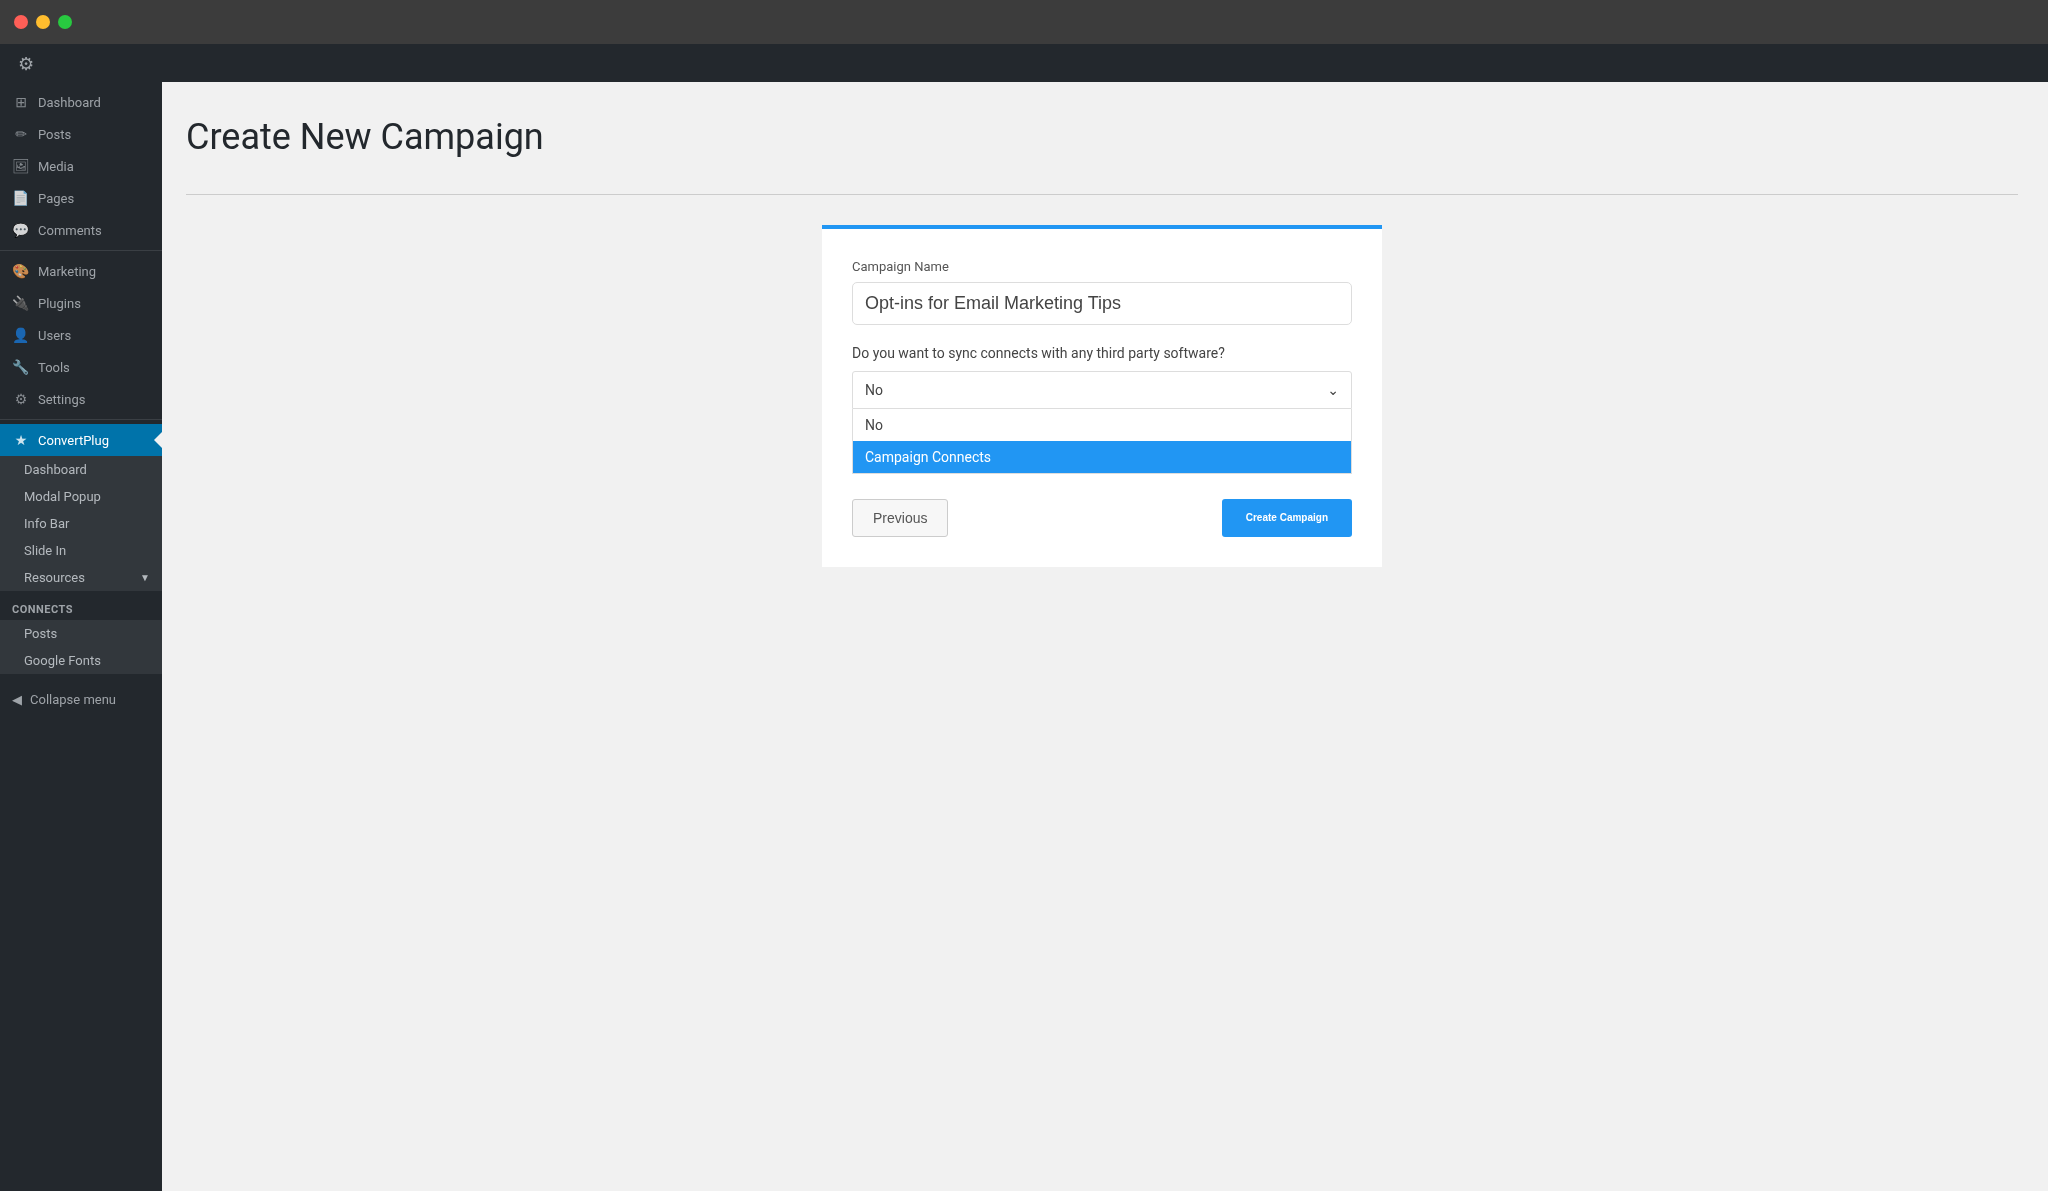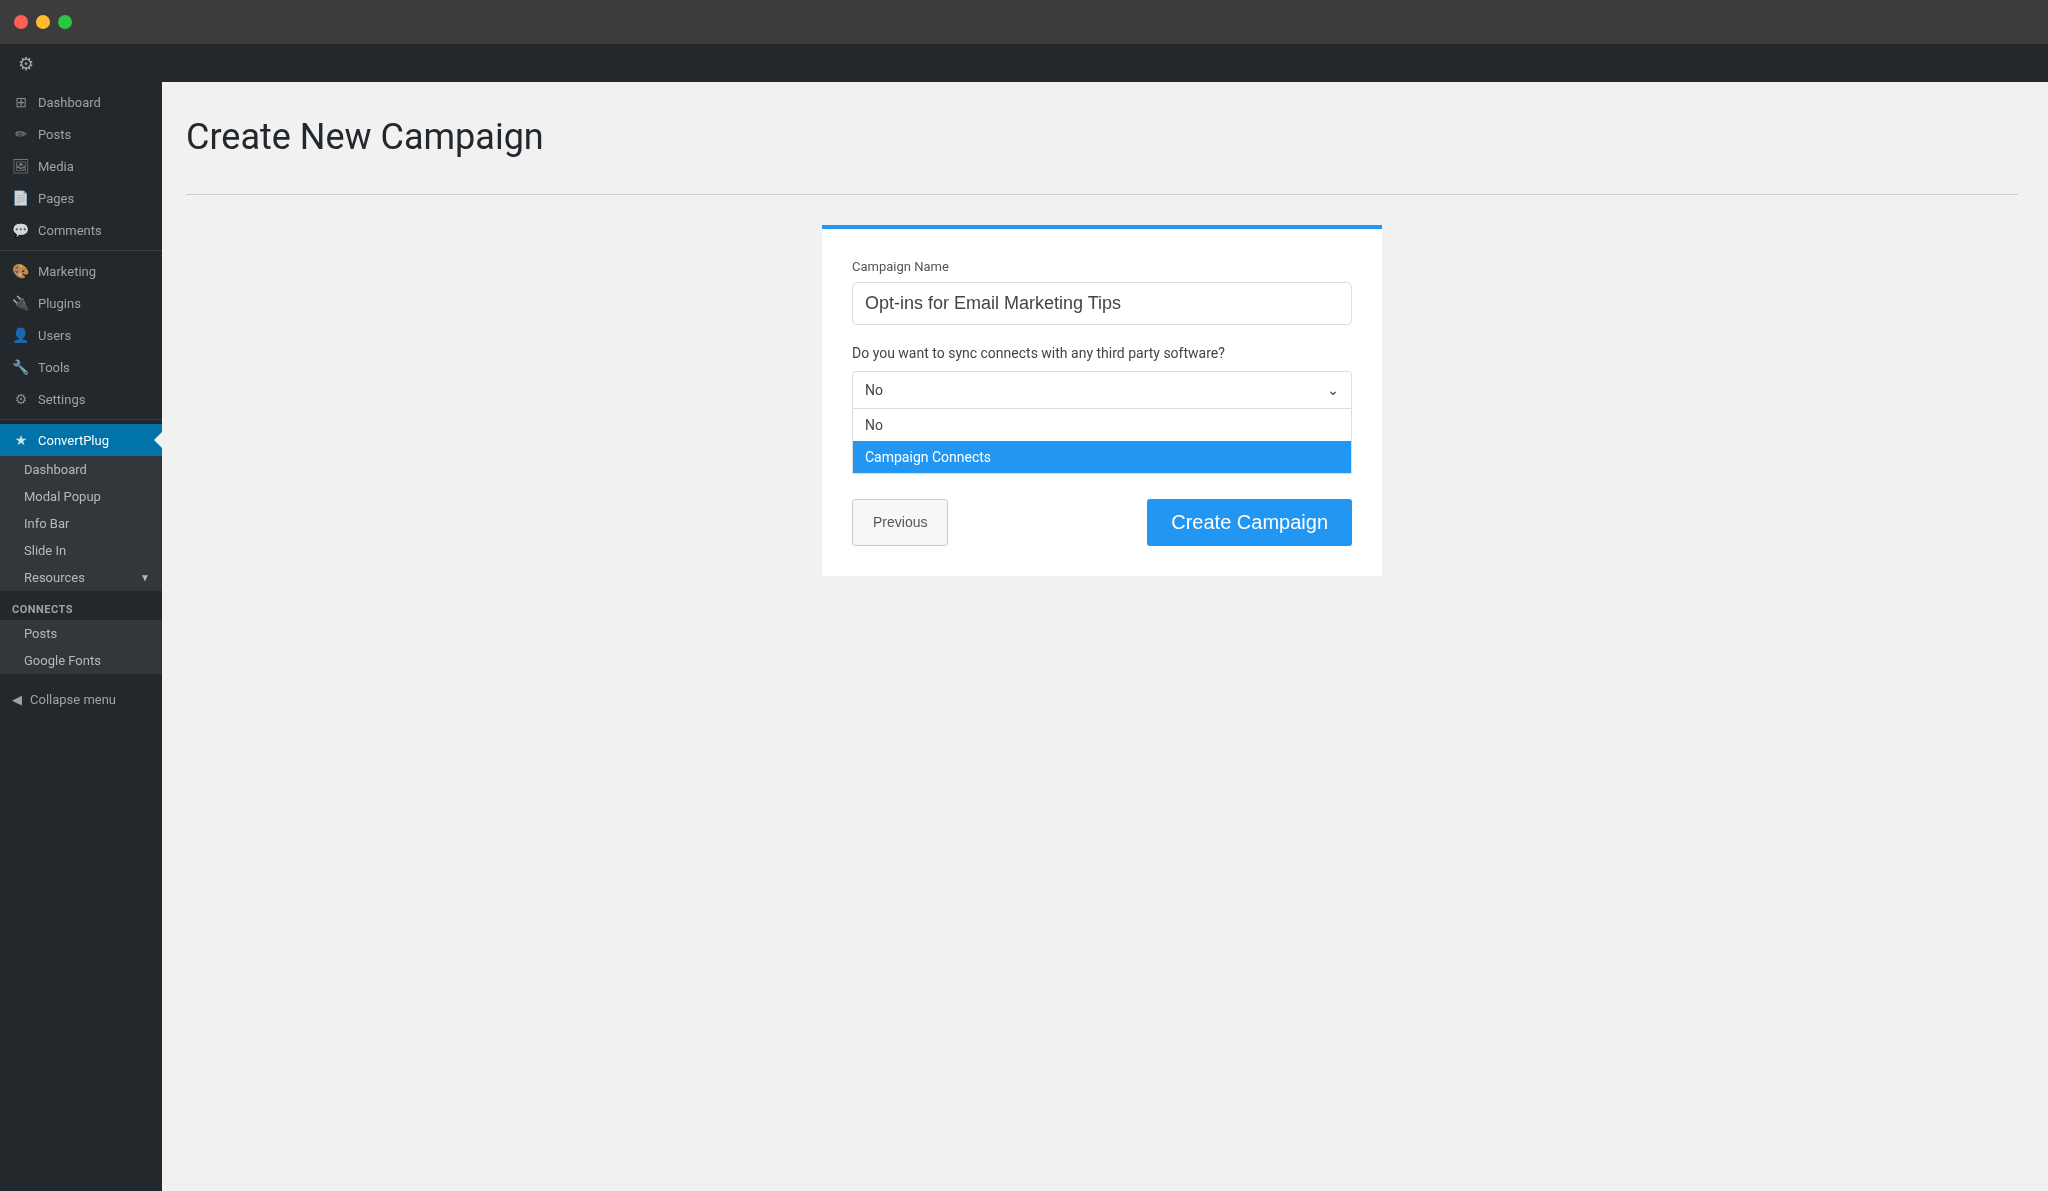--- a/index.html
+++ b/index.html
@@ -237,22 +237,22 @@
       font-size: 14px;
       border-radius: 3px;
       cursor: pointer;
     }
 
     .btn-create {
       padding: 12px 24px;
       background: #2196f3;
       border: none;
       color: #fff;
-      font-size: 20px;
-      font-weight: 400;
+      font-size: 10px;
+      font-weight: 700;
       border-radius: 3px;
       cursor: pointer;
     }
 
     
     .sidebar::-webkit-scrollbar { width: 6px; }
     .sidebar::-webkit-scrollbar-track { background: #23282d; }
     .sidebar::-webkit-scrollbar-thumb { background: #3a3f44; }
   </style>
 </head>

